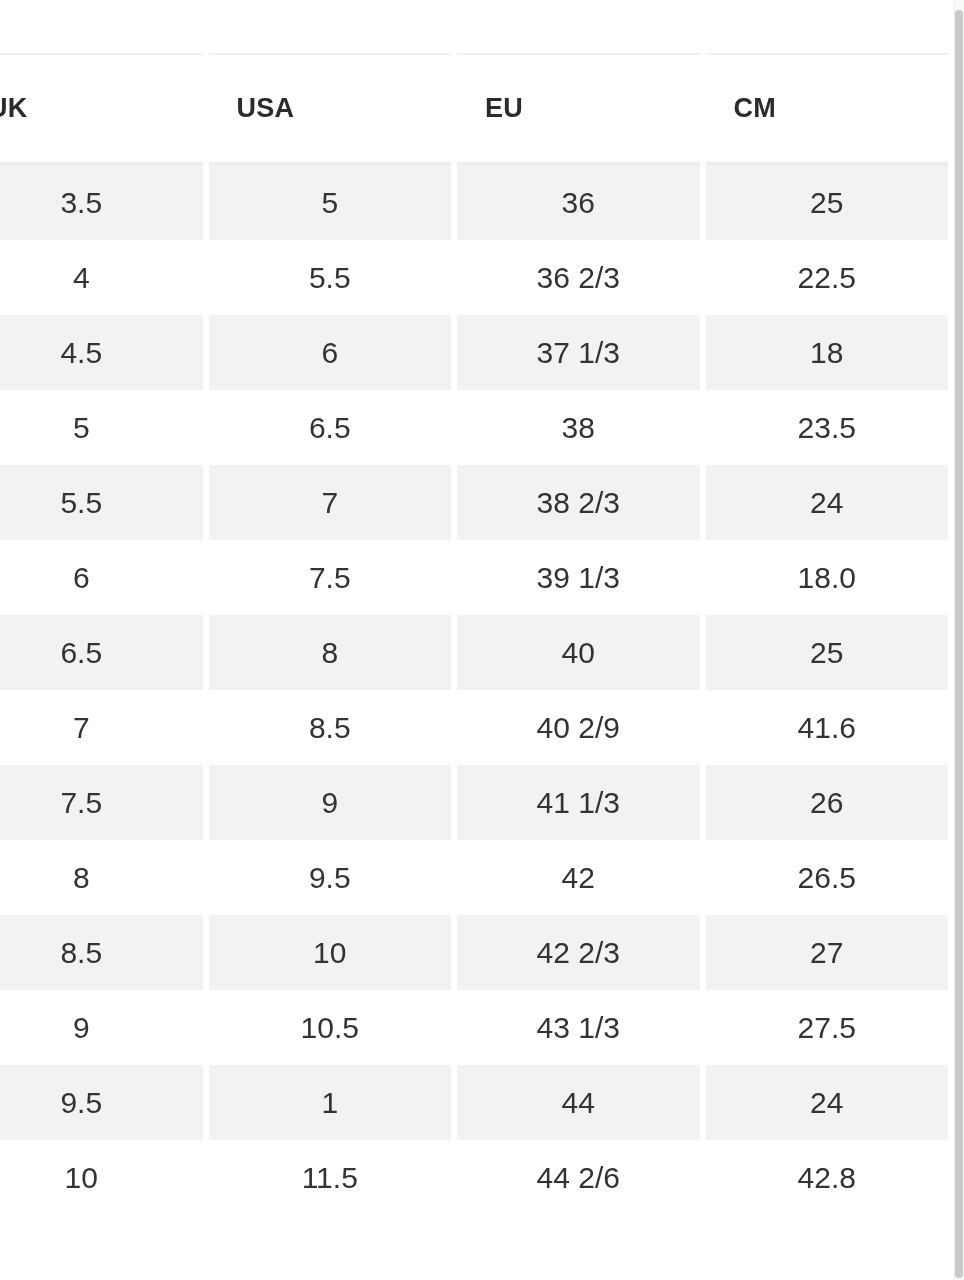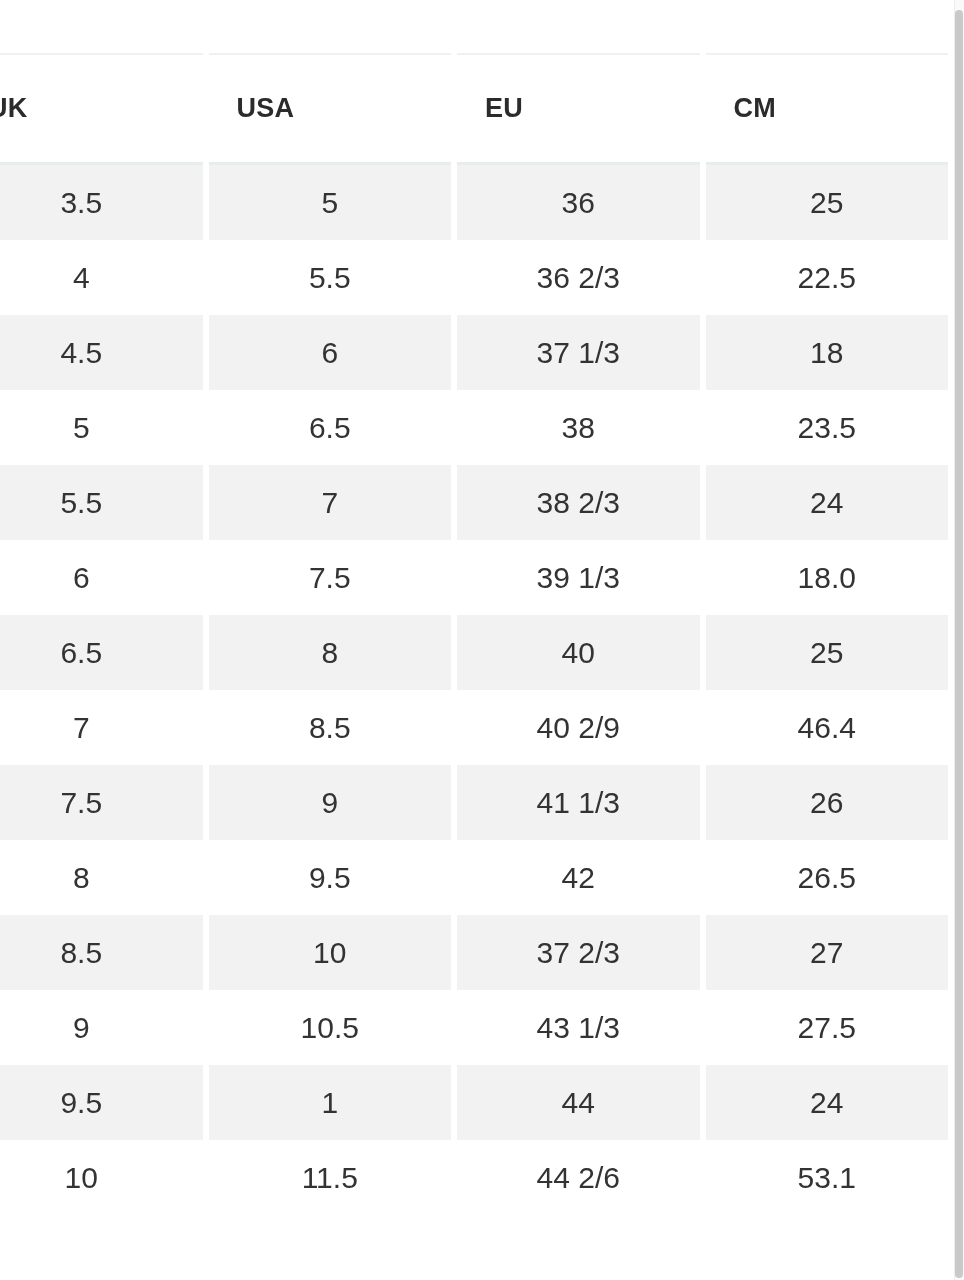--- a/index.html
+++ b/index.html
@@ -155,57 +155,57 @@
           <tr class="striped">
             <td>6.5</td>
             <td>8</td>
             <td>40</td>
             <td>25</td>
           </tr>
           <tr>
             <td>7</td>
             <td>8.5</td>
             <td>40 2/9</td>
-            <td>46.4</td>
+            <td>41.6</td>
           </tr>
           <tr class="striped">
             <td>7.5</td>
             <td>9</td>
             <td>41 1/3</td>
             <td>26</td>
           </tr>
           <tr>
             <td>8</td>
             <td>9.5</td>
             <td>42</td>
             <td>26.5</td>
           </tr>
           <tr class="striped">
             <td>8.5</td>
             <td>10</td>
-            <td>37 2/3</td>
+            <td>42 2/3</td>
             <td>27</td>
           </tr>
           <tr>
             <td>9</td>
             <td>10.5</td>
             <td>43 1/3</td>
             <td>27.5</td>
           </tr>
           <tr class="striped">
             <td>9.5</td>
             <td>1</td>
             <td>44</td>
             <td>24</td>
           </tr>
           <tr>
             <td>10</td>
             <td>11.5</td>
             <td>44 2/6</td>
-            <td>53.1</td>
+            <td>42.8</td>
           </tr>
         </tbody>
     </table>
   </div>
 
   <div id="scrollbar-track">
     <div id="scrollbar-thumb"></div>
   </div>
 
 </div>

